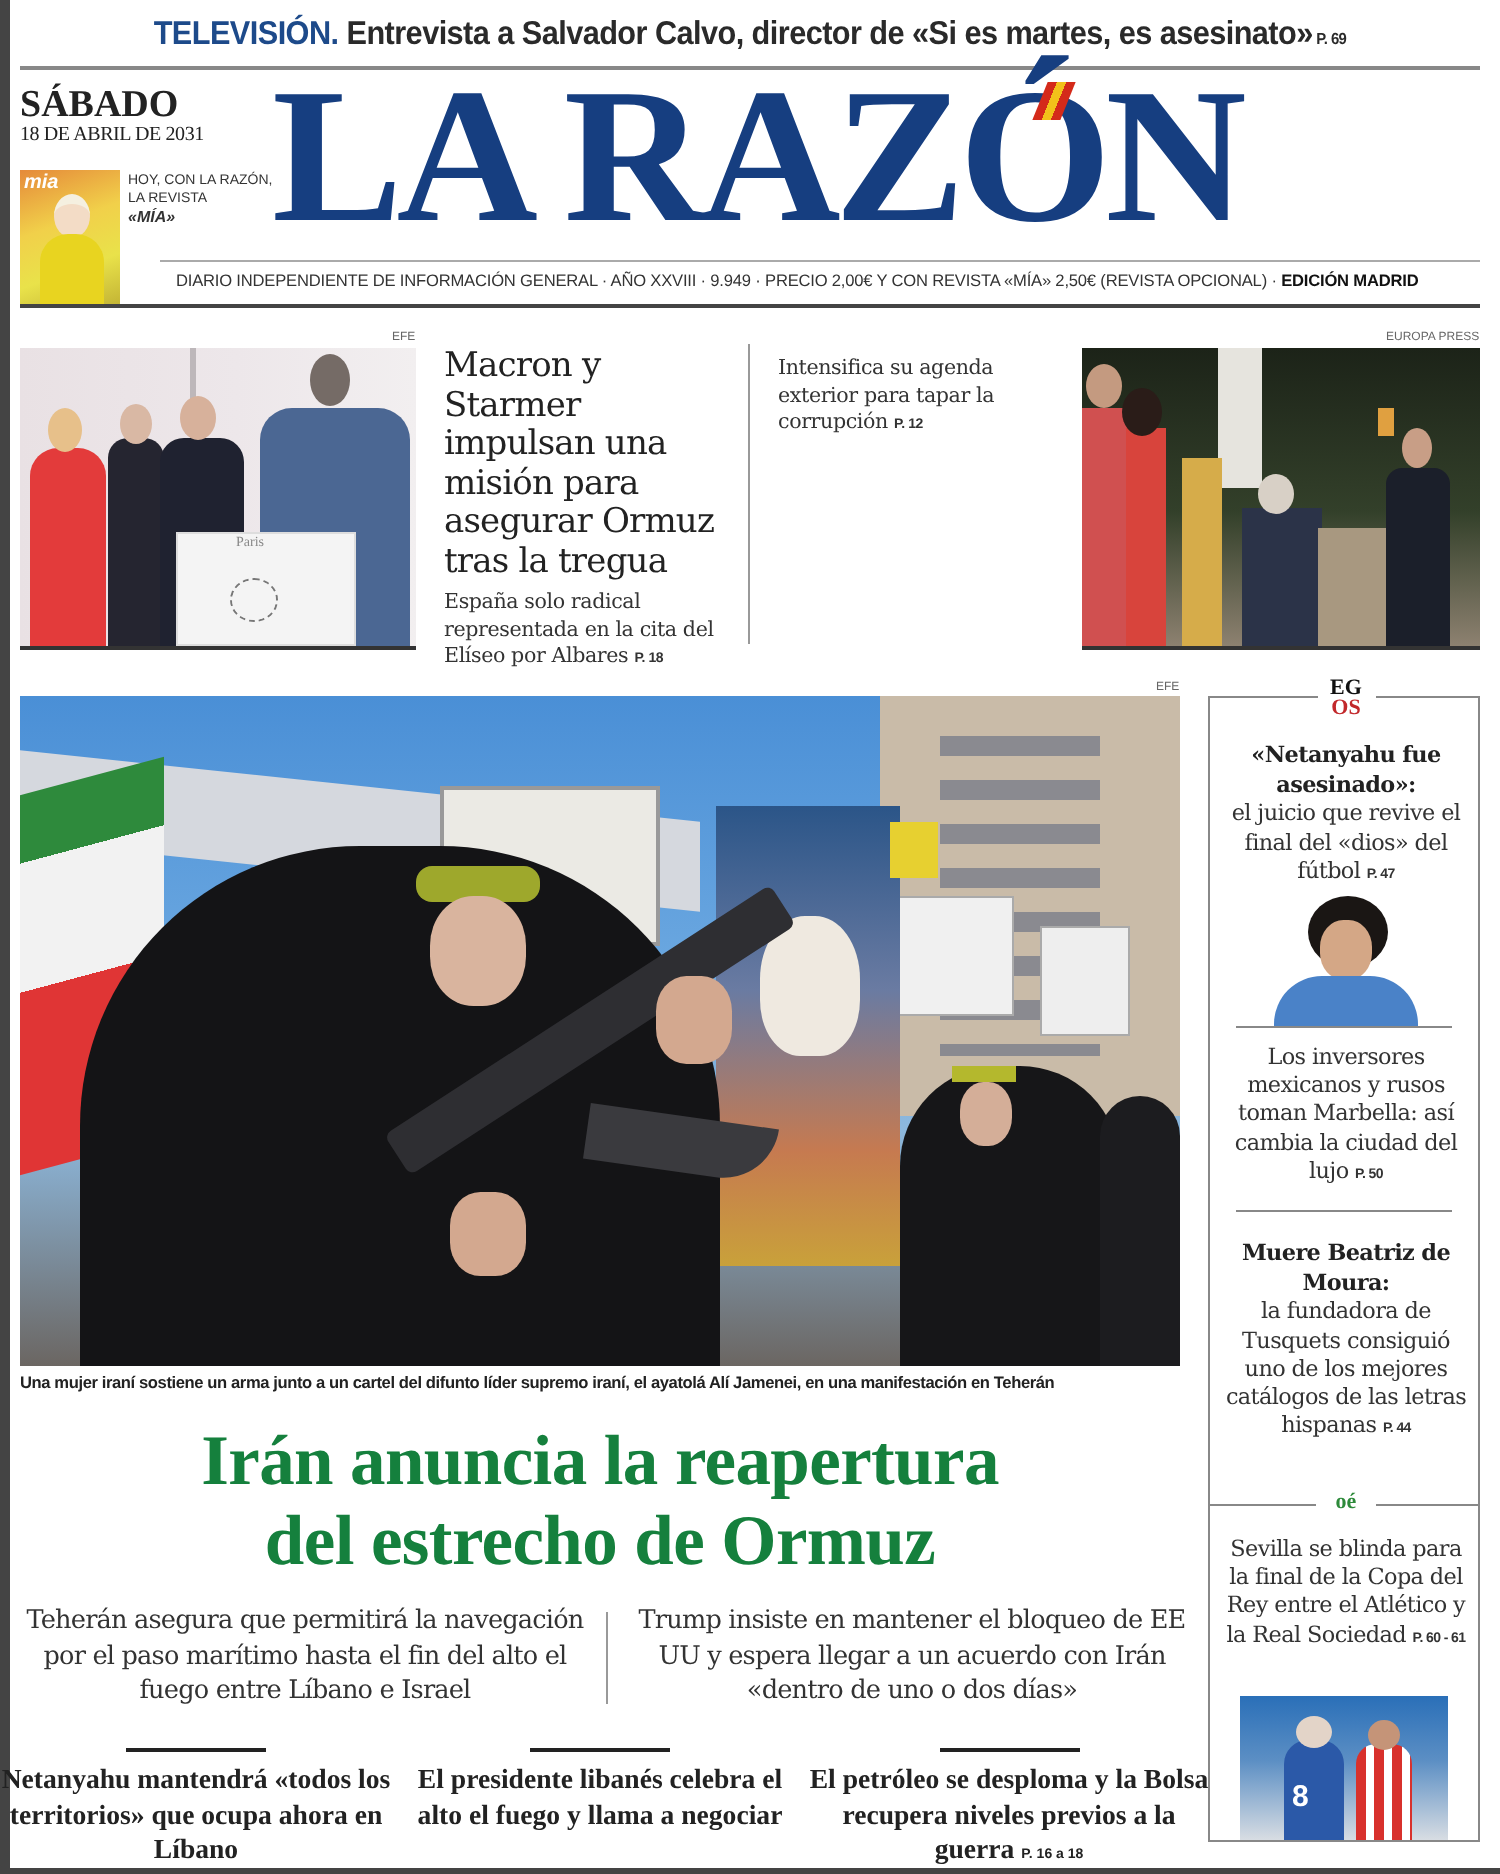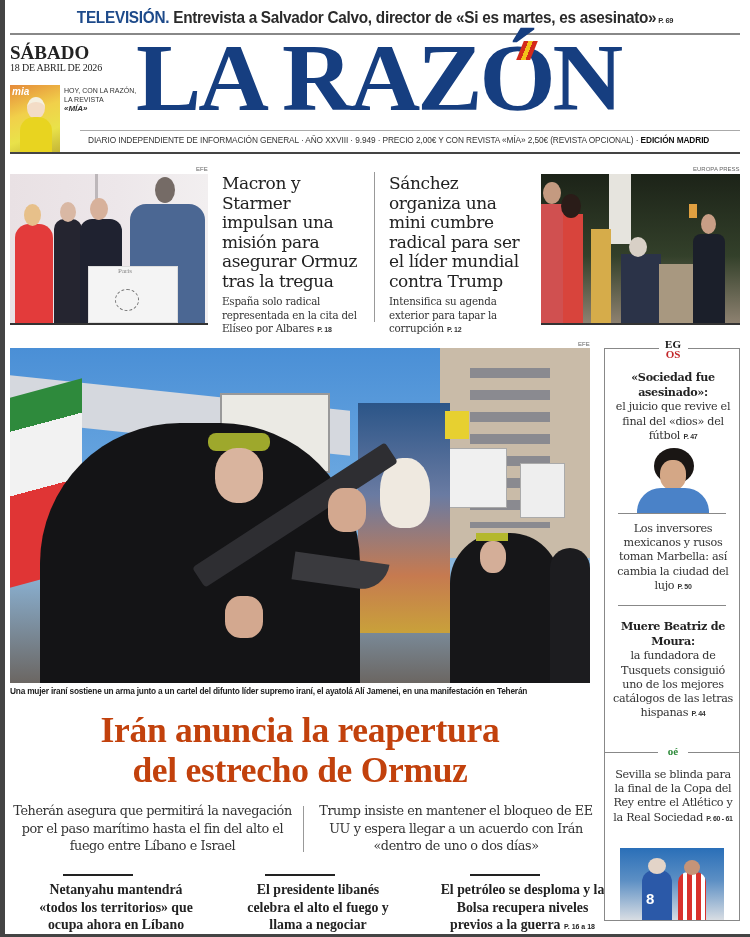--- a/index.html
+++ b/index.html
@@ -43,24 +43,24 @@
 
   .sec-head { font-family: "DejaVu Serif", serif; font-size: 17px; line-height: 19.5px; color: #222; letter-spacing: -0.4px; }
   .sec-dek { font-family: "DejaVu Serif", serif; font-size: 10.3px; line-height: 13.5px; color: #333; letter-spacing: -0.2px; }
   .pg { font-family: "Liberation Sans", sans-serif; font-weight: bold; font-size: 7px; }
   .vrule { width: 1px; background: #999; }
 
   
   .main-photo { left: 10px; top: 348px; width: 580px; height: 335px; background: linear-gradient(180deg, #4a8fd6 0%, #6aa7e0 40%, #8db8dd 65%, #6b6662 100%); }
   .caption { left: 10px; top: 686px; width: 590px; font-family: "Liberation Sans", sans-serif; font-weight: bold; font-size: 8.3px; color: #222; letter-spacing: -0.2px; white-space: nowrap; }
 
-  .main-head { left: 0; top: 710px; width: 600px; text-align: center; font-family: "Liberation Serif", serif; font-weight: bold; font-size: 35.5px; line-height: 40px; color: #c2410c; letter-spacing: -0.3px; }
+  .main-head { left: 0; top: 710px; width: 600px; text-align: center; font-family: "Liberation Serif", serif; font-weight: bold; font-size: 35.5px; line-height: 40px; color: #15803d; letter-spacing: -0.3px; }
   .main-dek { font-family: "DejaVu Serif", serif; font-size: 12.8px; line-height: 17.5px; color: #333; text-align: center; letter-spacing: -0.4px; }
   .bot-rule { height: 2px; width: 70px; background: #222; }
-  .bot-head { font-family: "Liberation Serif", serif; font-weight: bold; font-size: 13.8px; line-height: 17.5px; color: #222; text-align: center; padding-left: 36px; }
+  .bot-head { font-family: "Liberation Serif", serif; font-weight: bold; font-size: 13.8px; line-height: 17.5px; color: #222; text-align: center; }
 
   
   .sidebar { left: 604px; top: 348px; width: 136px; height: 573px; border: 1px solid #888; border-top: none; }
   .side-topline { height: 1px; background: #888; }
   .egos { left: 662px; top: 339px; width: 22px; text-align: center; font-family: "Liberation Serif", serif; font-weight: bold; font-size: 11px; line-height: 10px; color: #111; background: #fff; }
   .egos .o { color: #c2282b; }
   .side-text { font-family: "DejaVu Serif", serif; font-size: 11.2px; line-height: 14.2px; color: #333; text-align: center; letter-spacing: -0.3px; }
   .side-text b { color: #222; }
   .oc { left: 658px; top: 745px; width: 30px; text-align: center; font-family: "Liberation Serif", serif; font-weight: bold; font-size: 11px; color: #2d8a3a; background: #fff; }
   .side-rule { height: 1px; background: #888; }
@@ -72,21 +72,21 @@
 
 <div class="abs frame-left"></div>
 <div class="abs frame-bottom"></div>
 
 <div class="abs teaser">
   <span class="sec">TELEVISIÓN.</span><span> Entrevista a Salvador Calvo, director de «Si es martes, es asesinato»</span><span class="pg"> P. 69</span>
 </div>
 <div class="abs rule-top"></div>
 
 <div class="abs dayname">SÁBADO</div>
-<div class="abs date">18 DE ABRIL DE 2026</div>
+<div class="abs date">18 DE ABRIL DE 2031</div>
 
 <div class="abs mia-thumb">
   <span class="mia-logo">mia</span>
   <div class="mia-face"></div>
   <div class="mia-body"></div>
 </div>
 <div class="abs mia-text">
   <div>HOY, CON LA RAZÓN,</div>
   <div>LA REVISTA</div>
   <div class="mia-name">«MÍA»</div>
@@ -116,21 +116,20 @@
 </div>
 <div class="abs rule-under" style="left:10px;top:323px;width:198px;"></div>
 
 <div class="abs" style="left:222px; top:174px; width:148px;">
   <div class="sec-head">Macron y Starmer impulsan una misión para asegurar Ormuz tras la tregua</div>
   <div class="sec-dek" style="margin-top:4px;"><span>España solo radical representada en la cita del Elíseo por Albares</span> <span class="pg">P. 18</span></div>
 </div>
 <div class="abs vrule" style="left:374px; top:172px; height:150px;"></div>
 
 <div class="abs" style="left:389px; top:174px; width:145px;">
-  <div class="sec-head">Sánchez organiza una mini cumbre radical para ser el líder mundial contra Trump</div>
   <div class="sec-dek" style="margin-top:4px;"><span>Intensifica su agenda exterior para tapar la corrupción</span> <span class="pg">P. 12</span></div>
 </div>
 
 <div class="abs credit" style="left:693px; top:166px;">EUROPA PRESS</div>
 <div class="abs photo photo-sanchez">
   <div class="shape" style="left:68px;top:0;width:22px;height:70px;background:#e6e4de;"></div>
   <div class="shape" style="left:0;top:30px;width:25px;height:119px;background:#d05050;"></div>
   <div class="shape" style="left:2px;top:8px;width:18px;height:22px;border-radius:50%;background:#c49a80;"></div>
   <div class="shape" style="left:22px;top:40px;width:20px;height:109px;background:#d8443c;"></div>
   <div class="shape" style="left:20px;top:20px;width:20px;height:24px;border-radius:50%;background:#2a1c18;"></div>
@@ -199,21 +198,21 @@
 
 <div class="abs sidebar"></div>
 <div class="abs side-topline" style="left:604px; top:348px; width:55px;"></div>
 <div class="abs side-topline" style="left:688px; top:348px; width:52px;"></div>
 <div class="abs egos">
   <div>EG</div>
   <div class="o">OS</div>
 </div>
 
 <div class="abs side-text" style="left:610px; top:370px; width:126px;">
-  <b>«Sociedad fue asesinado»:</b><br>
+  <b>«Netanyahu fue asesinado»:</b><br>
   <span>el juicio que revive el final del «dios» del fútbol</span> <span class="pg">P. 47</span>
 </div>
 <div class="abs photo photo-maradona">
   <div class="shape" style="left:22px;top:2px;width:40px;height:36px;border-radius:50%;background:#1a1614;"></div>
   <div class="shape" style="left:28px;top:14px;width:26px;height:30px;border-radius:45%;background:#d4a786;"></div>
   <div class="shape" style="left:5px;top:42px;width:72px;height:25px;border-radius:24px 24px 0 0;background:#4a82c8;"></div>
 </div>
 <div class="abs side-rule" style="left:618px; top:513px; width:108px;"></div>
 
 <div class="abs side-text" style="left:610px; top:522px; width:126px;">

